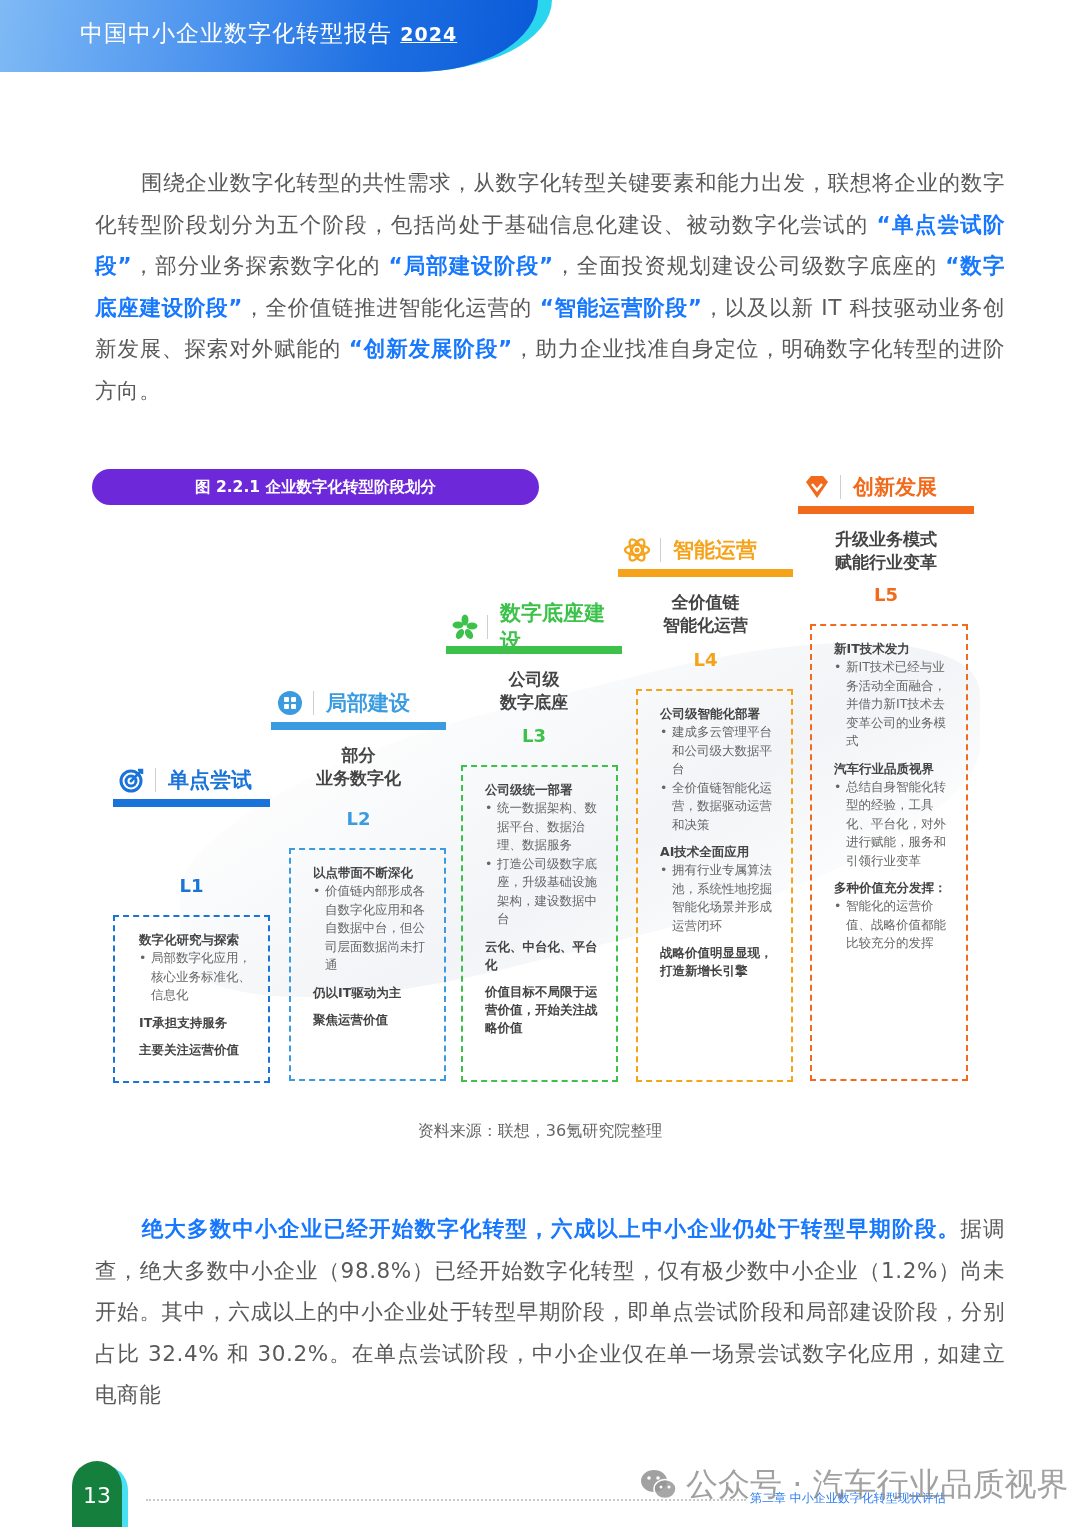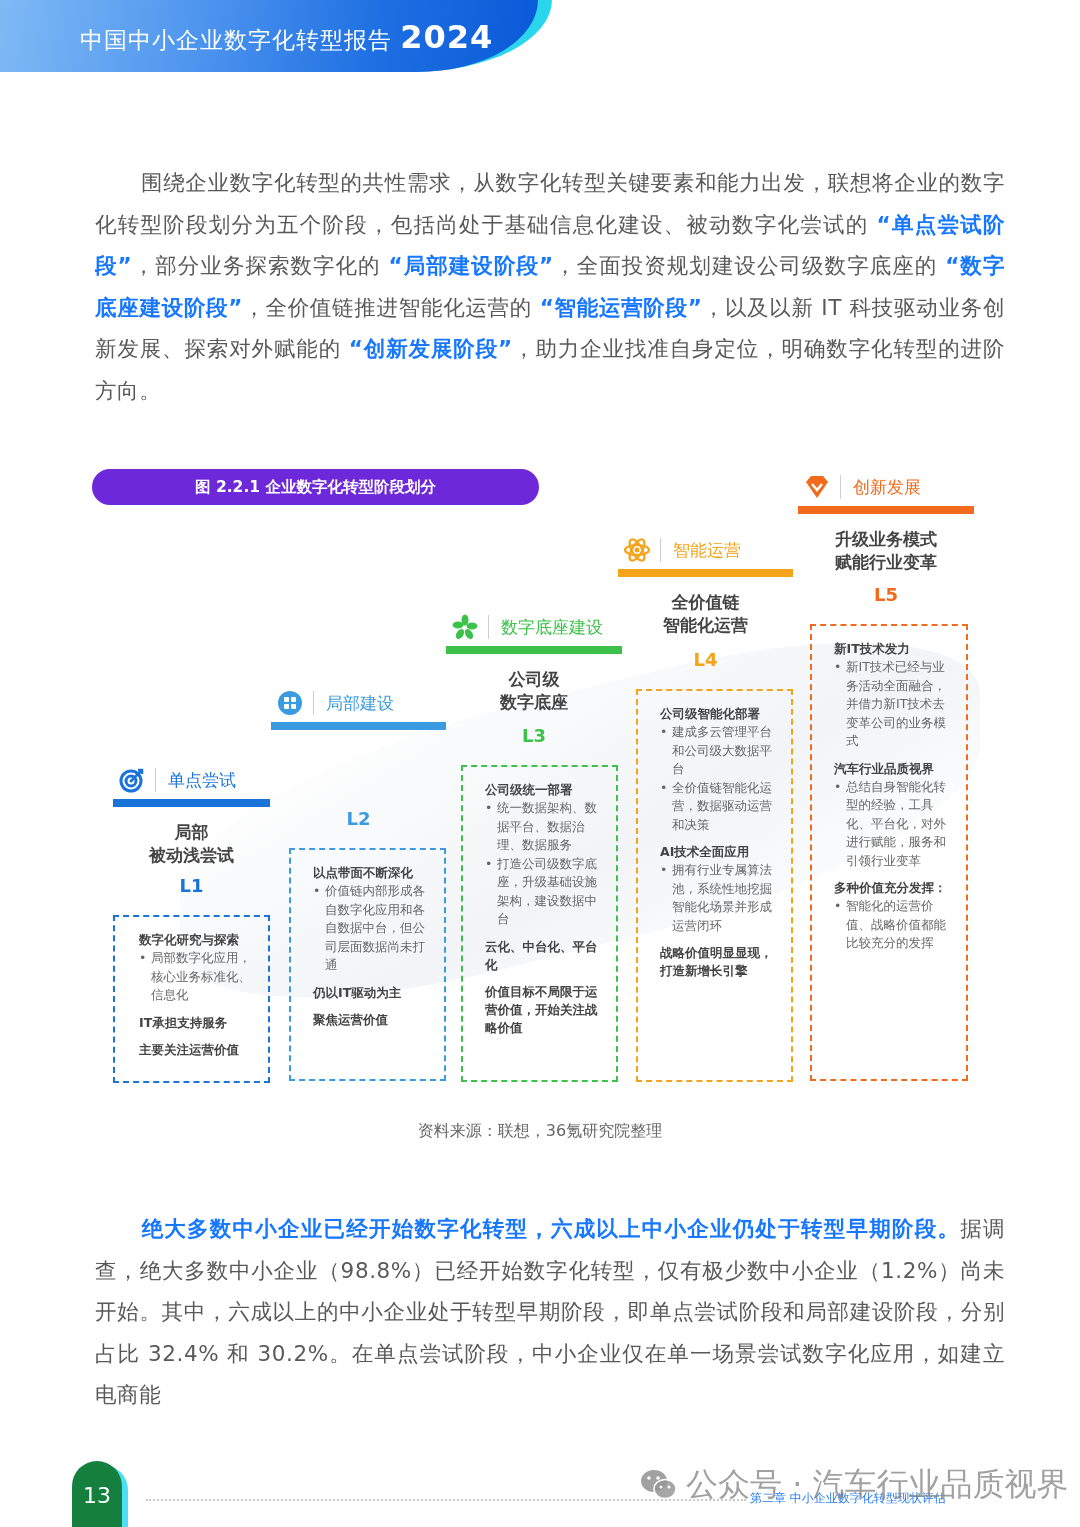--- a/index.html
+++ b/index.html
@@ -5,42 +5,42 @@
   html, body { margin: 0; padding: 0; }
   body { width: 1080px; height: 1527px; background: #ffffff; position: relative; overflow: hidden;
          font-family: "DejaVu Sans", "Liberation Sans", sans-serif; color: #555; }
   .header { position: absolute; left: 0; top: 0; width: 552px; height: 72px; }
   .header .accent { position: absolute; left: 0; top: 0; width: 552px; height: 72px;
          background: #2ad6ee; border-bottom-right-radius: 140px 72px; }
   .header .main { position: absolute; left: 0; top: 0; width: 538px; height: 72px;
          background: linear-gradient(100deg, #7fbaf5 0%, #4a92ee 40%, #1e6fe2 70%, #0a59d8 100%);
          border-bottom-right-radius: 120px 72px; }
   .header .title { position: absolute; left: 80px; top: 18px; color: #fff; font-size: 23px; letter-spacing: 1px; }
-  .header .title .yr { font-weight: bold; font-size: 32px; }
+  .header .title .yr { font-weight: bold; font-size: 19px; text-decoration: underline; }
 
   .para { position: absolute; left: 95px; width: 910px; font-size: 21.5px; line-height: 41.5px;
           color: #595959; text-align: justify; letter-spacing: 0.6px; }
   .para .hl { color: #1677ff; font-weight: bold; }
   .para .indent { display: inline-block; width: 46px; }
   .p1 { top: 162px; }
   .p2 { top: 1208px; }
 
   .fig-title { position: absolute; left: 92px; top: 469px; width: 447px; height: 36px;
                background: #6d28d9; border-radius: 18px; color: #fff; font-weight: bold; font-size: 15.5px;
                text-align: center; line-height: 36px; }
 
   .swoosh { position: absolute; left: 180px; top: 690px; width: 800px; height: 260px;
             background: linear-gradient(160deg, rgba(235,238,242,0) 0%, rgba(232,235,240,0.8) 60%, rgba(235,238,242,0) 100%);
             transform: skewY(-14deg); border-radius: 40%; opacity: 0.7; }
 
   .stage { position: absolute; }
   .stage .head { position: absolute; left: 0; top: 0; width: 100%; height: 30px; display: flex; align-items: center; }
   .stage .head .ico { width: 30px; height: 30px; margin-left: 4px; display: flex; align-items: center; justify-content: center; }
   .stage .head .sep { width: 1px; height: 24px; background: #cfcfcf; margin: 0 12px 0 8px; }
-  .stage .head .name { font-size: 17px; font-weight: normal; }
+  .stage .head .name { font-size: 21px; font-weight: bold; }
   .stage .bar { position: absolute; left: 0; top: 34px; width: 100%; height: 8px; }
   .stage .sub { position: absolute; left: 0; width: 100%; top: 56px; text-align: center; font-size: 17px;
                 font-weight: bold; color: #444; line-height: 23px; }
   .stage .lvl { position: absolute; left: 0; width: 100%; text-align: center; font-size: 18px; font-weight: bold; }
   .stage .box { position: absolute; border: 2px dashed; box-sizing: border-box; padding: 14px 10px 0 22px; }
   .box .bh { font-size: 12.5px; font-weight: bold; color: #444; line-height: 18px; }
   .box .bl { font-size: 12.5px; color: #666; line-height: 18.5px; padding-left: 12px; position: relative; }
   .box .bl::before { content: "•"; position: absolute; left: 0; top: 0; color: #666; }
   .box .gap { height: 9px; }
 
@@ -82,24 +82,20 @@
             <circle cx="12" cy="14" r="5" fill="none" stroke="#1a73d9" stroke-width="3"></circle>
             <circle cx="12" cy="14" r="1.5" fill="#1a73d9"></circle>
             <path d="M12 14 L22 4" stroke="#1a73d9" stroke-width="2.5"></path>
             <path d="M19 3 L23 3 L23 7" stroke="#1a73d9" stroke-width="2.5" fill="none"></path>
           </svg>
         </span>
       <span class="sep"></span>
       <span class="name" style="color:#1a73d9">单点尝试</span>
     </div>
     <div class="bar" style="background:#1a73d9"></div>
-    <div class="sub">
-      <div>局部</div>
-      <div>被动浅尝试</div>
-    </div>
     <div class="lvl" style="color:#1a73d9;top:110px">L1</div>
     <div class="box" style="border-color:#1a73d9;left:0px;top:150px;width:157px;height:168px;padding-left:24px;">
         <div class="bh">数字化研究与探索</div>
         <div class="bl">局部数字化应用，核心业务标准化、信息化</div>
         <div class="gap"></div>
         <div class="bh">IT承担支持服务</div>
         <div class="gap"></div>
         <div class="bh">主要关注运营价值</div>
       </div>
     </div>
@@ -111,20 +107,24 @@
             <rect x="7" y="7" width="5" height="5" rx="1" fill="#fff"></rect>
             <rect x="14" y="7" width="5" height="5" rx="1" fill="#fff"></rect>
             <rect x="7" y="14" width="5" height="5" rx="1" fill="#fff"></rect>
             <rect x="14" y="14" width="5" height="5" rx="1" fill="#fff"></rect>
           </svg>
         </span>
       <span class="sep"></span>
       <span class="name" style="color:#3a9be0">局部建设</span>
     </div>
     <div class="bar" style="background:#3a9be0"></div>
+    <div class="sub">
+      <div>部分</div>
+      <div>业务数字化</div>
+    </div>
     <div class="lvl" style="color:#3a9be0;top:120px">L2</div>
     <div class="box" style="border-color:#3a9be0;left:18px;top:160px;width:157px;height:233px;">
         <div class="bh">以点带面不断深化</div>
         <div class="bl">价值链内部形成各自数字化应用和各自数据中台，但公司层面数据尚未打通</div>
         <div class="gap"></div>
         <div class="bh">仍以IT驱动为主</div>
         <div class="gap"></div>
         <div class="bh">聚焦运营价值</div>
       </div>
     </div>

